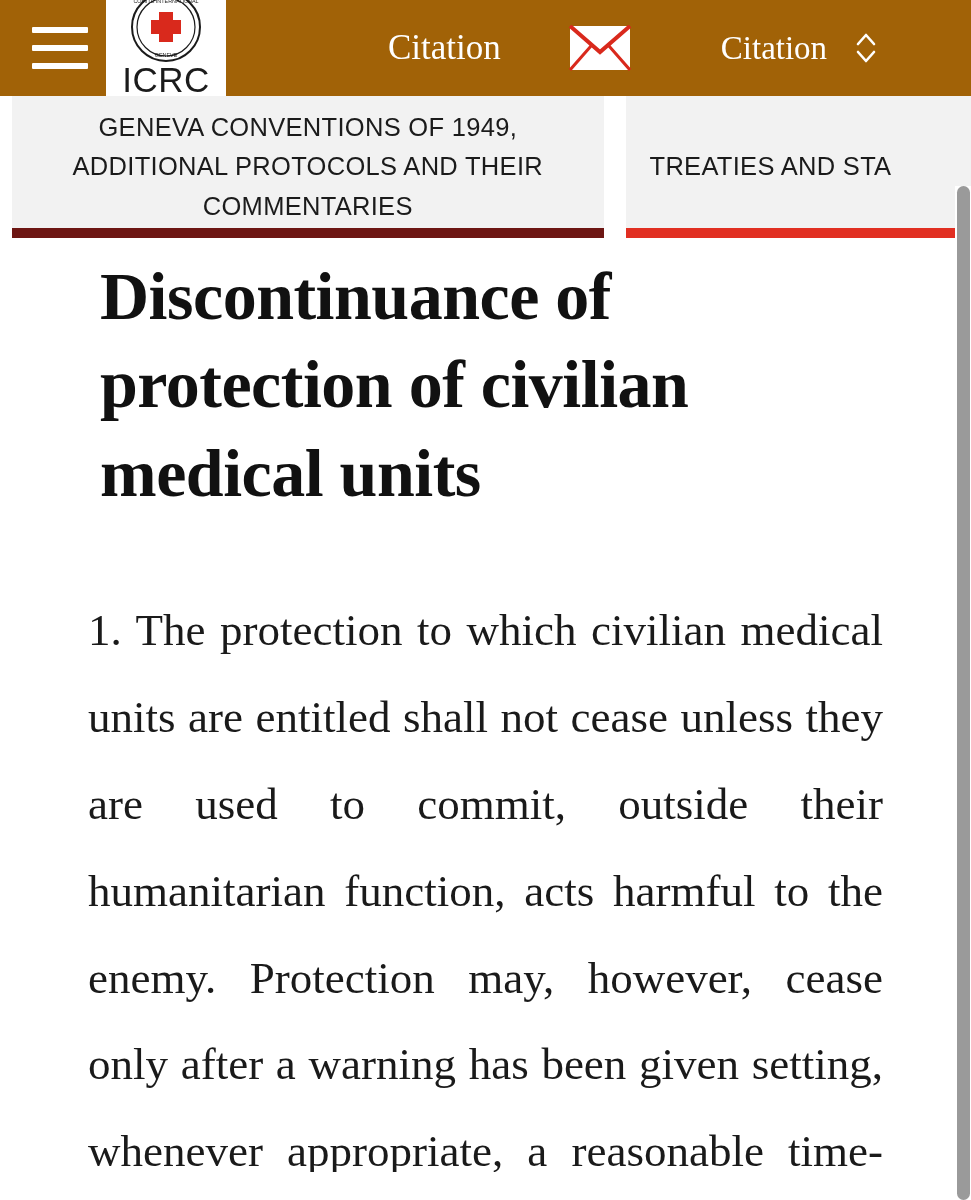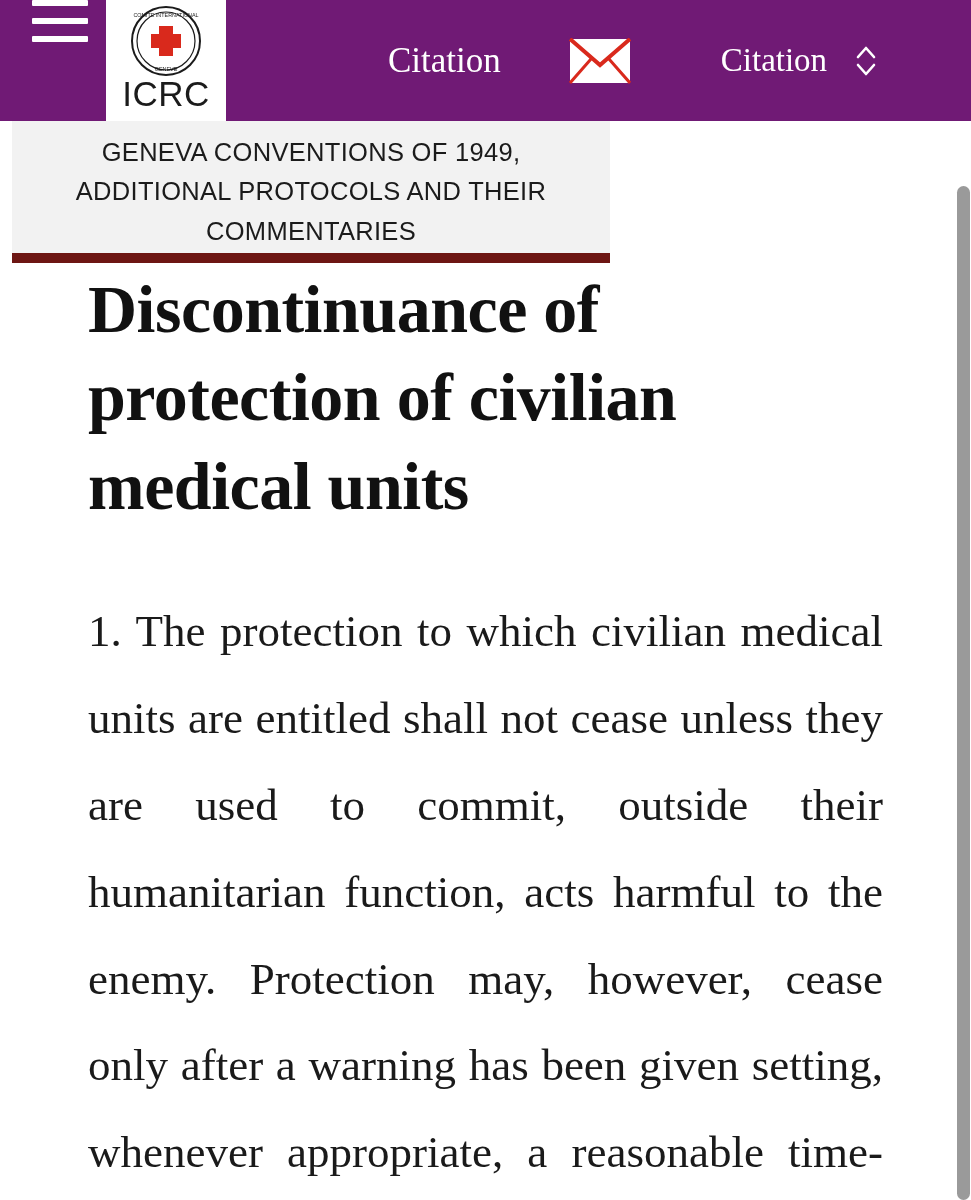--- a/index.html
+++ b/index.html
@@ -9,24 +9,24 @@
     width: 971px;
     height: 1200px;
     background: #ffffff;
     font-family: "Liberation Sans", sans-serif;
     overflow: hidden;
   }
 
   
   .header {
     position: relative;
-    height: 121px;
-    background: #701a75;
-    display: flex;
-    align-items: flex-start;
+    height: 96px;
+    background: #a16207;
+    display: flex;
+    align-items: center;
   }
   .hamburger {
     width: 56px;
     height: 42px;
     margin-left: 32px;
     margin-right: 18px;
     display: flex;
     flex-direction: column;
     justify-content: space-between;
     cursor: pointer;
@@ -153,21 +153,21 @@
     background: #ffffff;
     height: 934px;
     overflow: hidden;
   }
   .doc-title {
     font-family: "Liberation Serif", serif;
     font-weight: bold;
     font-size: 68px;
     line-height: 1.30;
     color: #111111;
-    margin: 0;
+    margin: 12px;
     padding-top: 2px;
     letter-spacing: -0.5px;
   }
   .doc-para {
     font-family: "Liberation Serif", serif;
     font-size: 45px;
     line-height: 1.93;
     color: #1a1a1a;
     text-align: justify;
     margin: 0;
@@ -241,20 +241,24 @@
   </div>
 </div>
 
 <div class="tabs">
   <div class="tab tab-1">
     <div class="tab-label">GENEVA CONVENTIONS OF 1949,
 ADDITIONAL PROTOCOLS AND THEIR
 COMMENTARIES</div>
     <div class="tab-underline"></div>
   </div>
+  <div class="tab tab-2">
+    <div class="tab-label">TREATIES AND STA</div>
+    <div class="tab-underline"></div>
+  </div>
 </div>
 
 <div class="content">
   <h1 class="doc-title">Discontinuance of protection of civilian medical units</h1>
   <p class="doc-para">1. The protection to which civilian medical units are entitled shall not cease unless they are used to commit, outside their humanitarian function, acts harmful to the enemy. Protection may, however, cease only after a warning has been given setting, whenever appropriate, a reasonable time-limit, and after such warning has remained unheeded.</p>
 </div>
 
 <div class="scrollbar-track">
   <div class="scrollbar-thumb"></div>
 </div>

